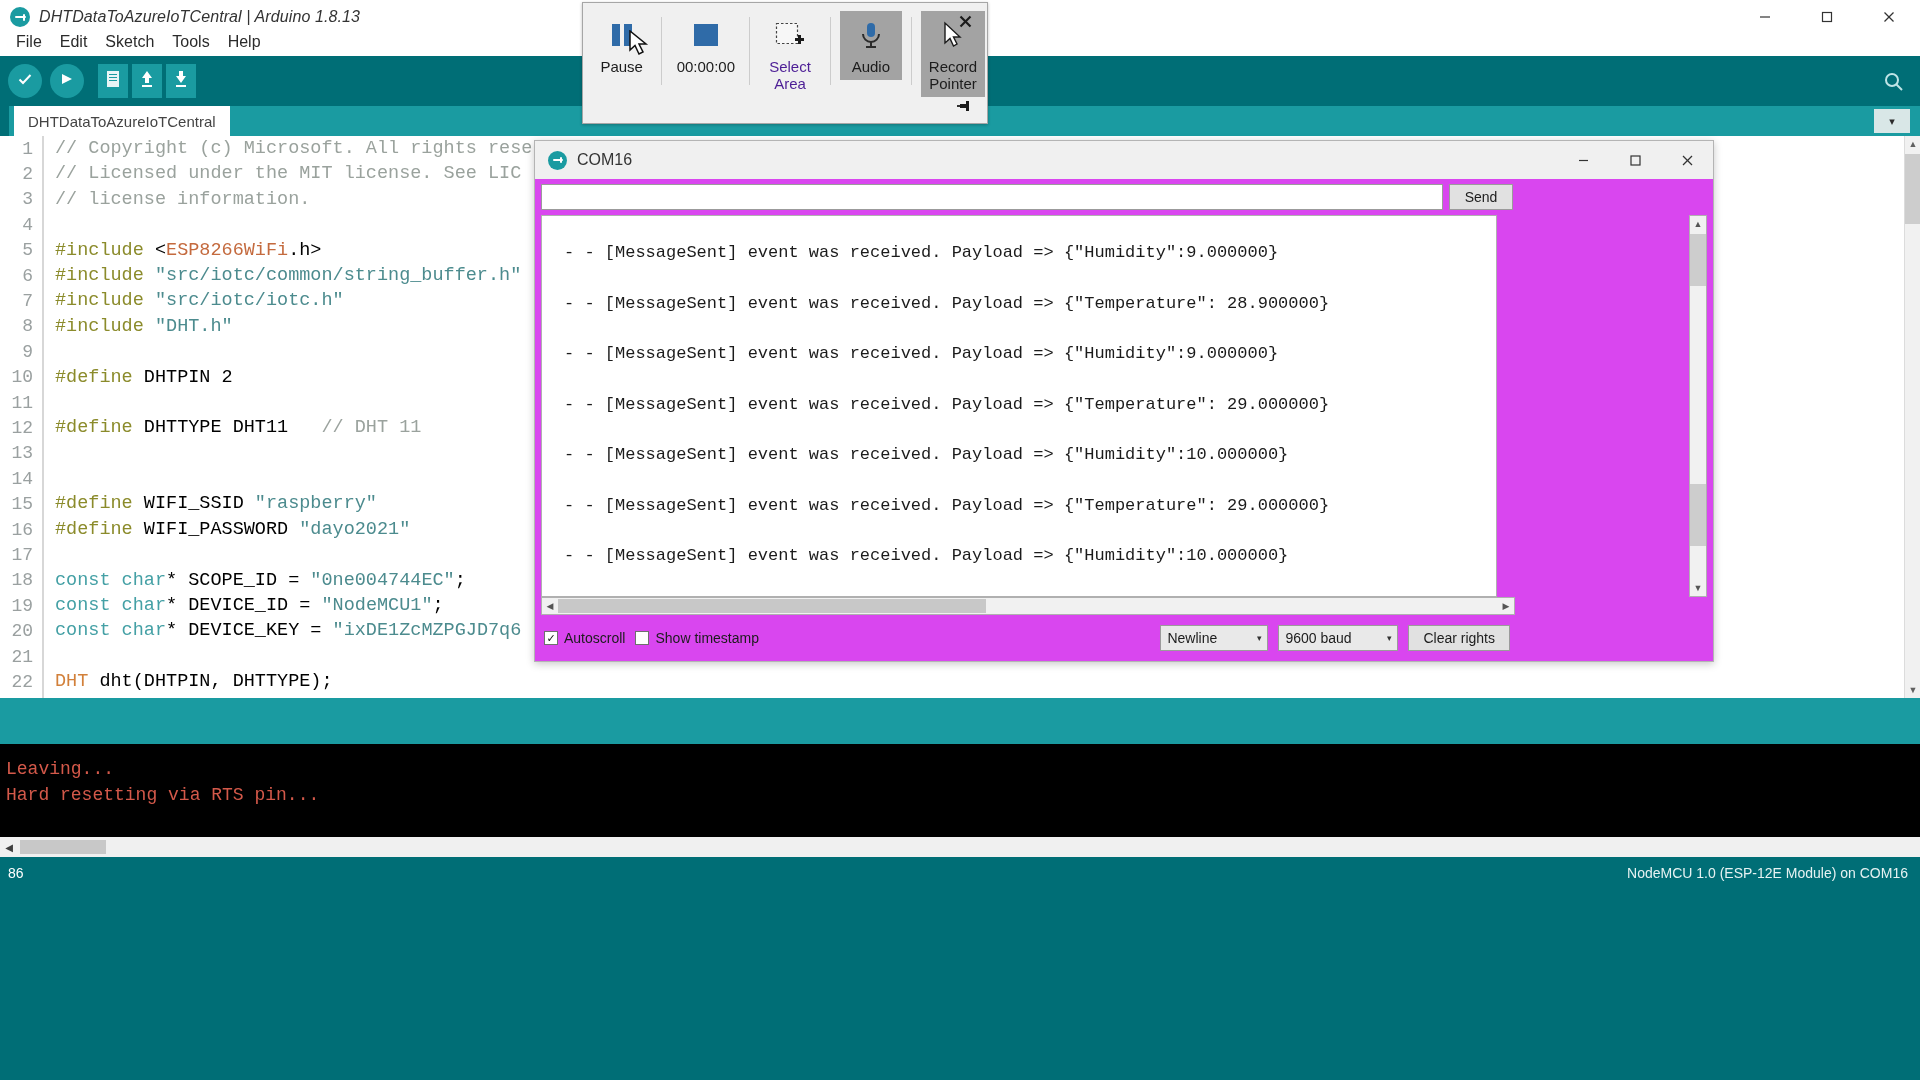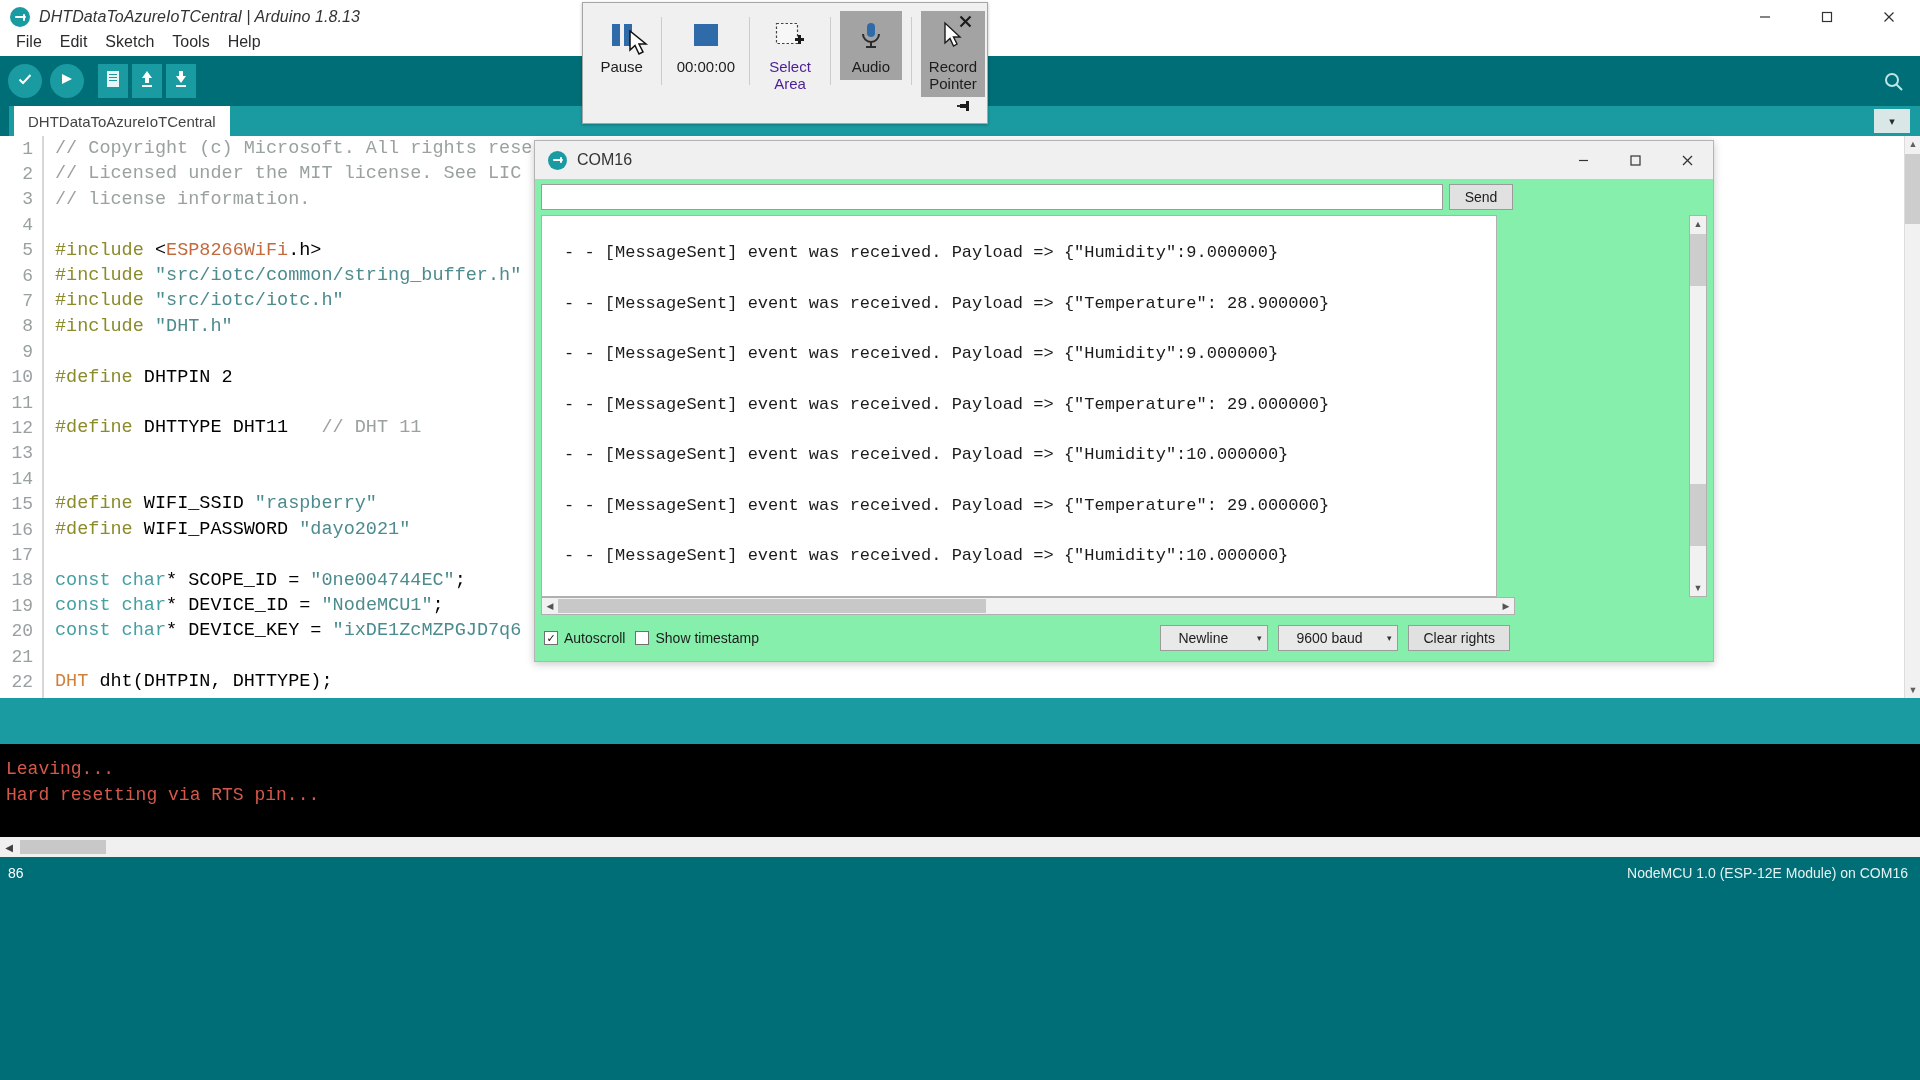--- a/index.html
+++ b/index.html
@@ -164,21 +164,21 @@
   }
   .rec-pin {
     position: absolute; right: 14px; bottom: 8px; width: 18px; height: 18px;
     display: flex; align-items: center; justify-content: center; color: #1b1b1b;
   }
   .cursor-arrow { position: absolute; pointer-events: none; }
 
   
   .serial {
     position: absolute; top: 140px; left: 534px; width: 1180px; height: 522px;
-    background: #86efac; border: 1px solid #b4b4b4;
+    background: #d946ef; border: 1px solid #b4b4b4;
     box-shadow: 0 2px 8px rgba(0,0,0,0.22);
   }
   .serial-titlebar { height: 38px; display: flex; align-items: center; background: #f0f0f0; }
   .serial-title-left { display: flex; align-items: center; gap: 10px; padding-left: 13px; }
   .serial-logo {
     width: 19px; height: 19px; border-radius: 50%; background: #1a9ba1; position: relative; flex: none;
   }
   .serial-logo::before, .serial-logo::after { content: ""; position: absolute; background: #ffffff; border-radius: 1px; }
   .serial-logo::before { width: 10px; height: 2px; top: 8.5px; left: 4.5px; }
   .serial-logo::after { width: 2px; height: 6px; top: 6.5px; left: 12px; }
@@ -227,21 +227,21 @@
   }
   .cb-group { display: flex; align-items: center; gap: 6px; font-size: 14px; color: #1c1c1c; }
   .checkbox {
     width: 14px; height: 14px; border: 1px solid #6f6f6f; background: #ffffff;
     display: flex; align-items: center; justify-content: center;
   }
   .checkbox .tick { font-size: 11px; color: #111; line-height: 11px; }
   .spacer { flex: 1; }
   .sel {
     height: 26px; background: #e9e9e9; border: 1px solid #9b9b9b;
-    display: flex; align-items: center; padding: 0 17px;
+    display: flex; align-items: center; padding: 0 6px;
     font-size: 14px; color: #1c1c1c; position: relative;
   }
   .sel .caret { position: absolute; right: 6px; font-size: 9px; color: #333; }
   .btn-clear {
     height: 26px; background: #e1e1e1; border: 1px solid #9b9b9b;
     display: flex; align-items: center; justify-content: center; padding: 0 14px;
     font-size: 14px; color: #1c1c1c;
   }
 </style>
 </head>

